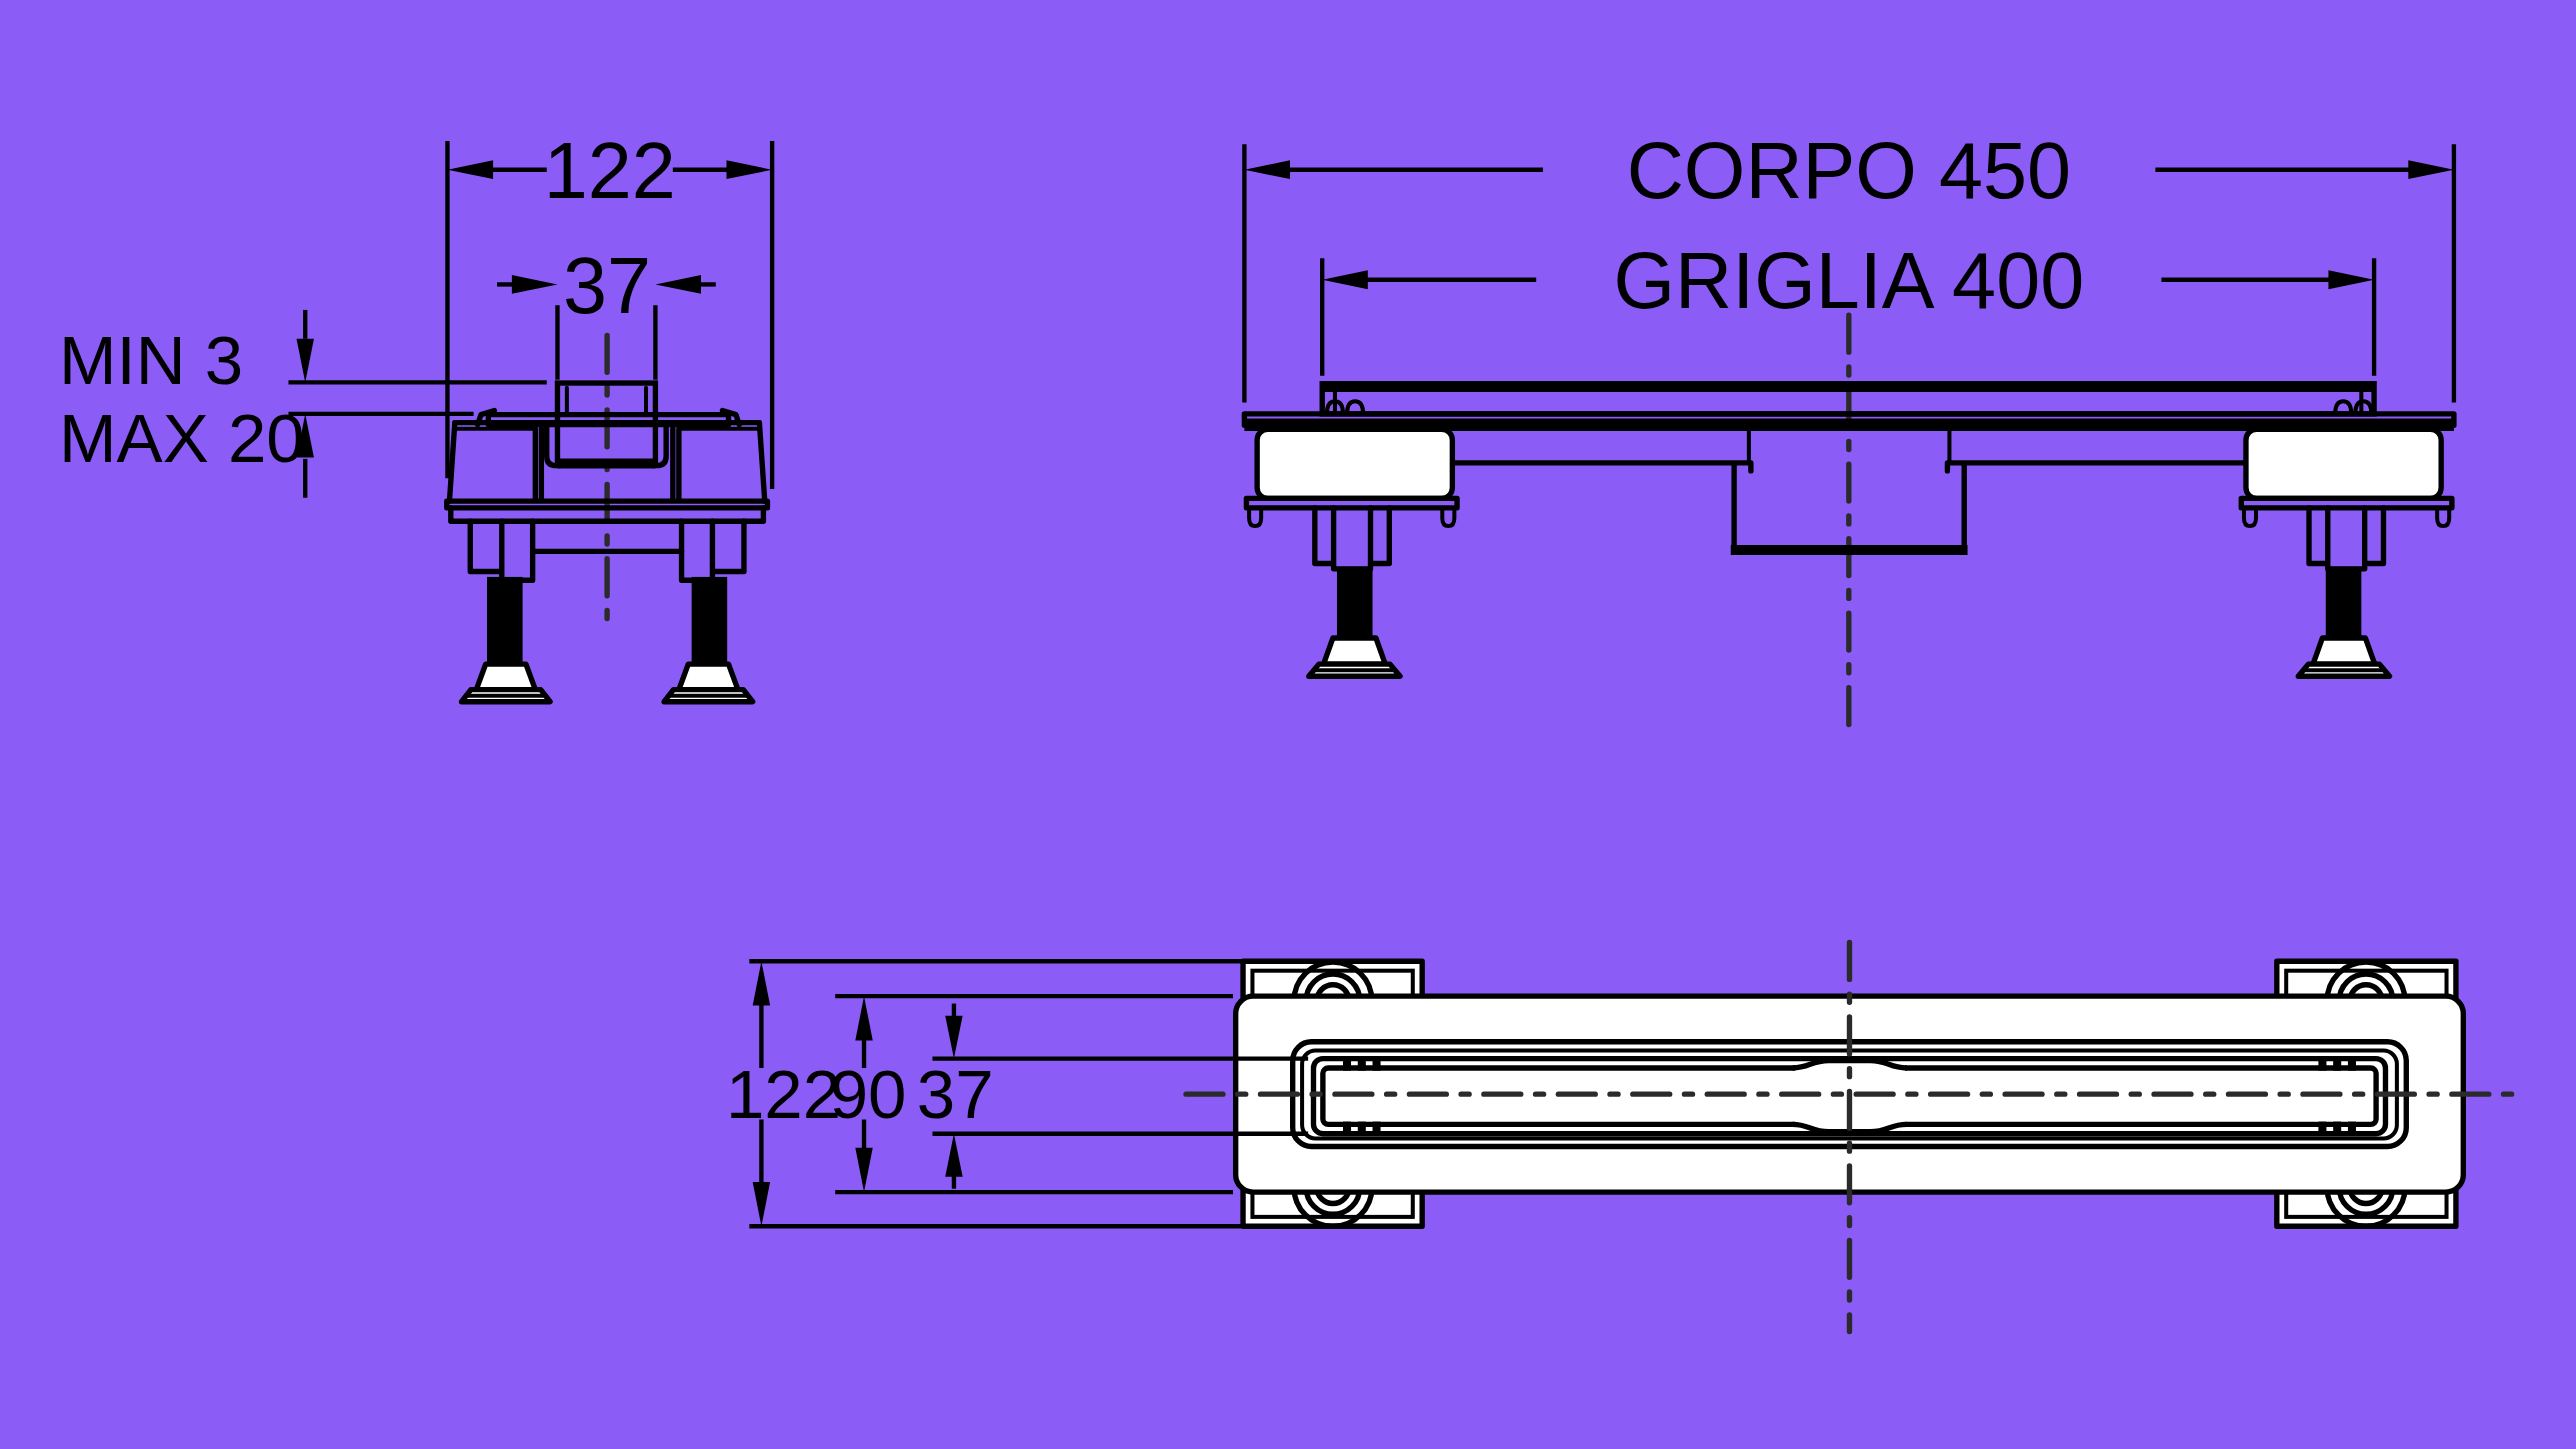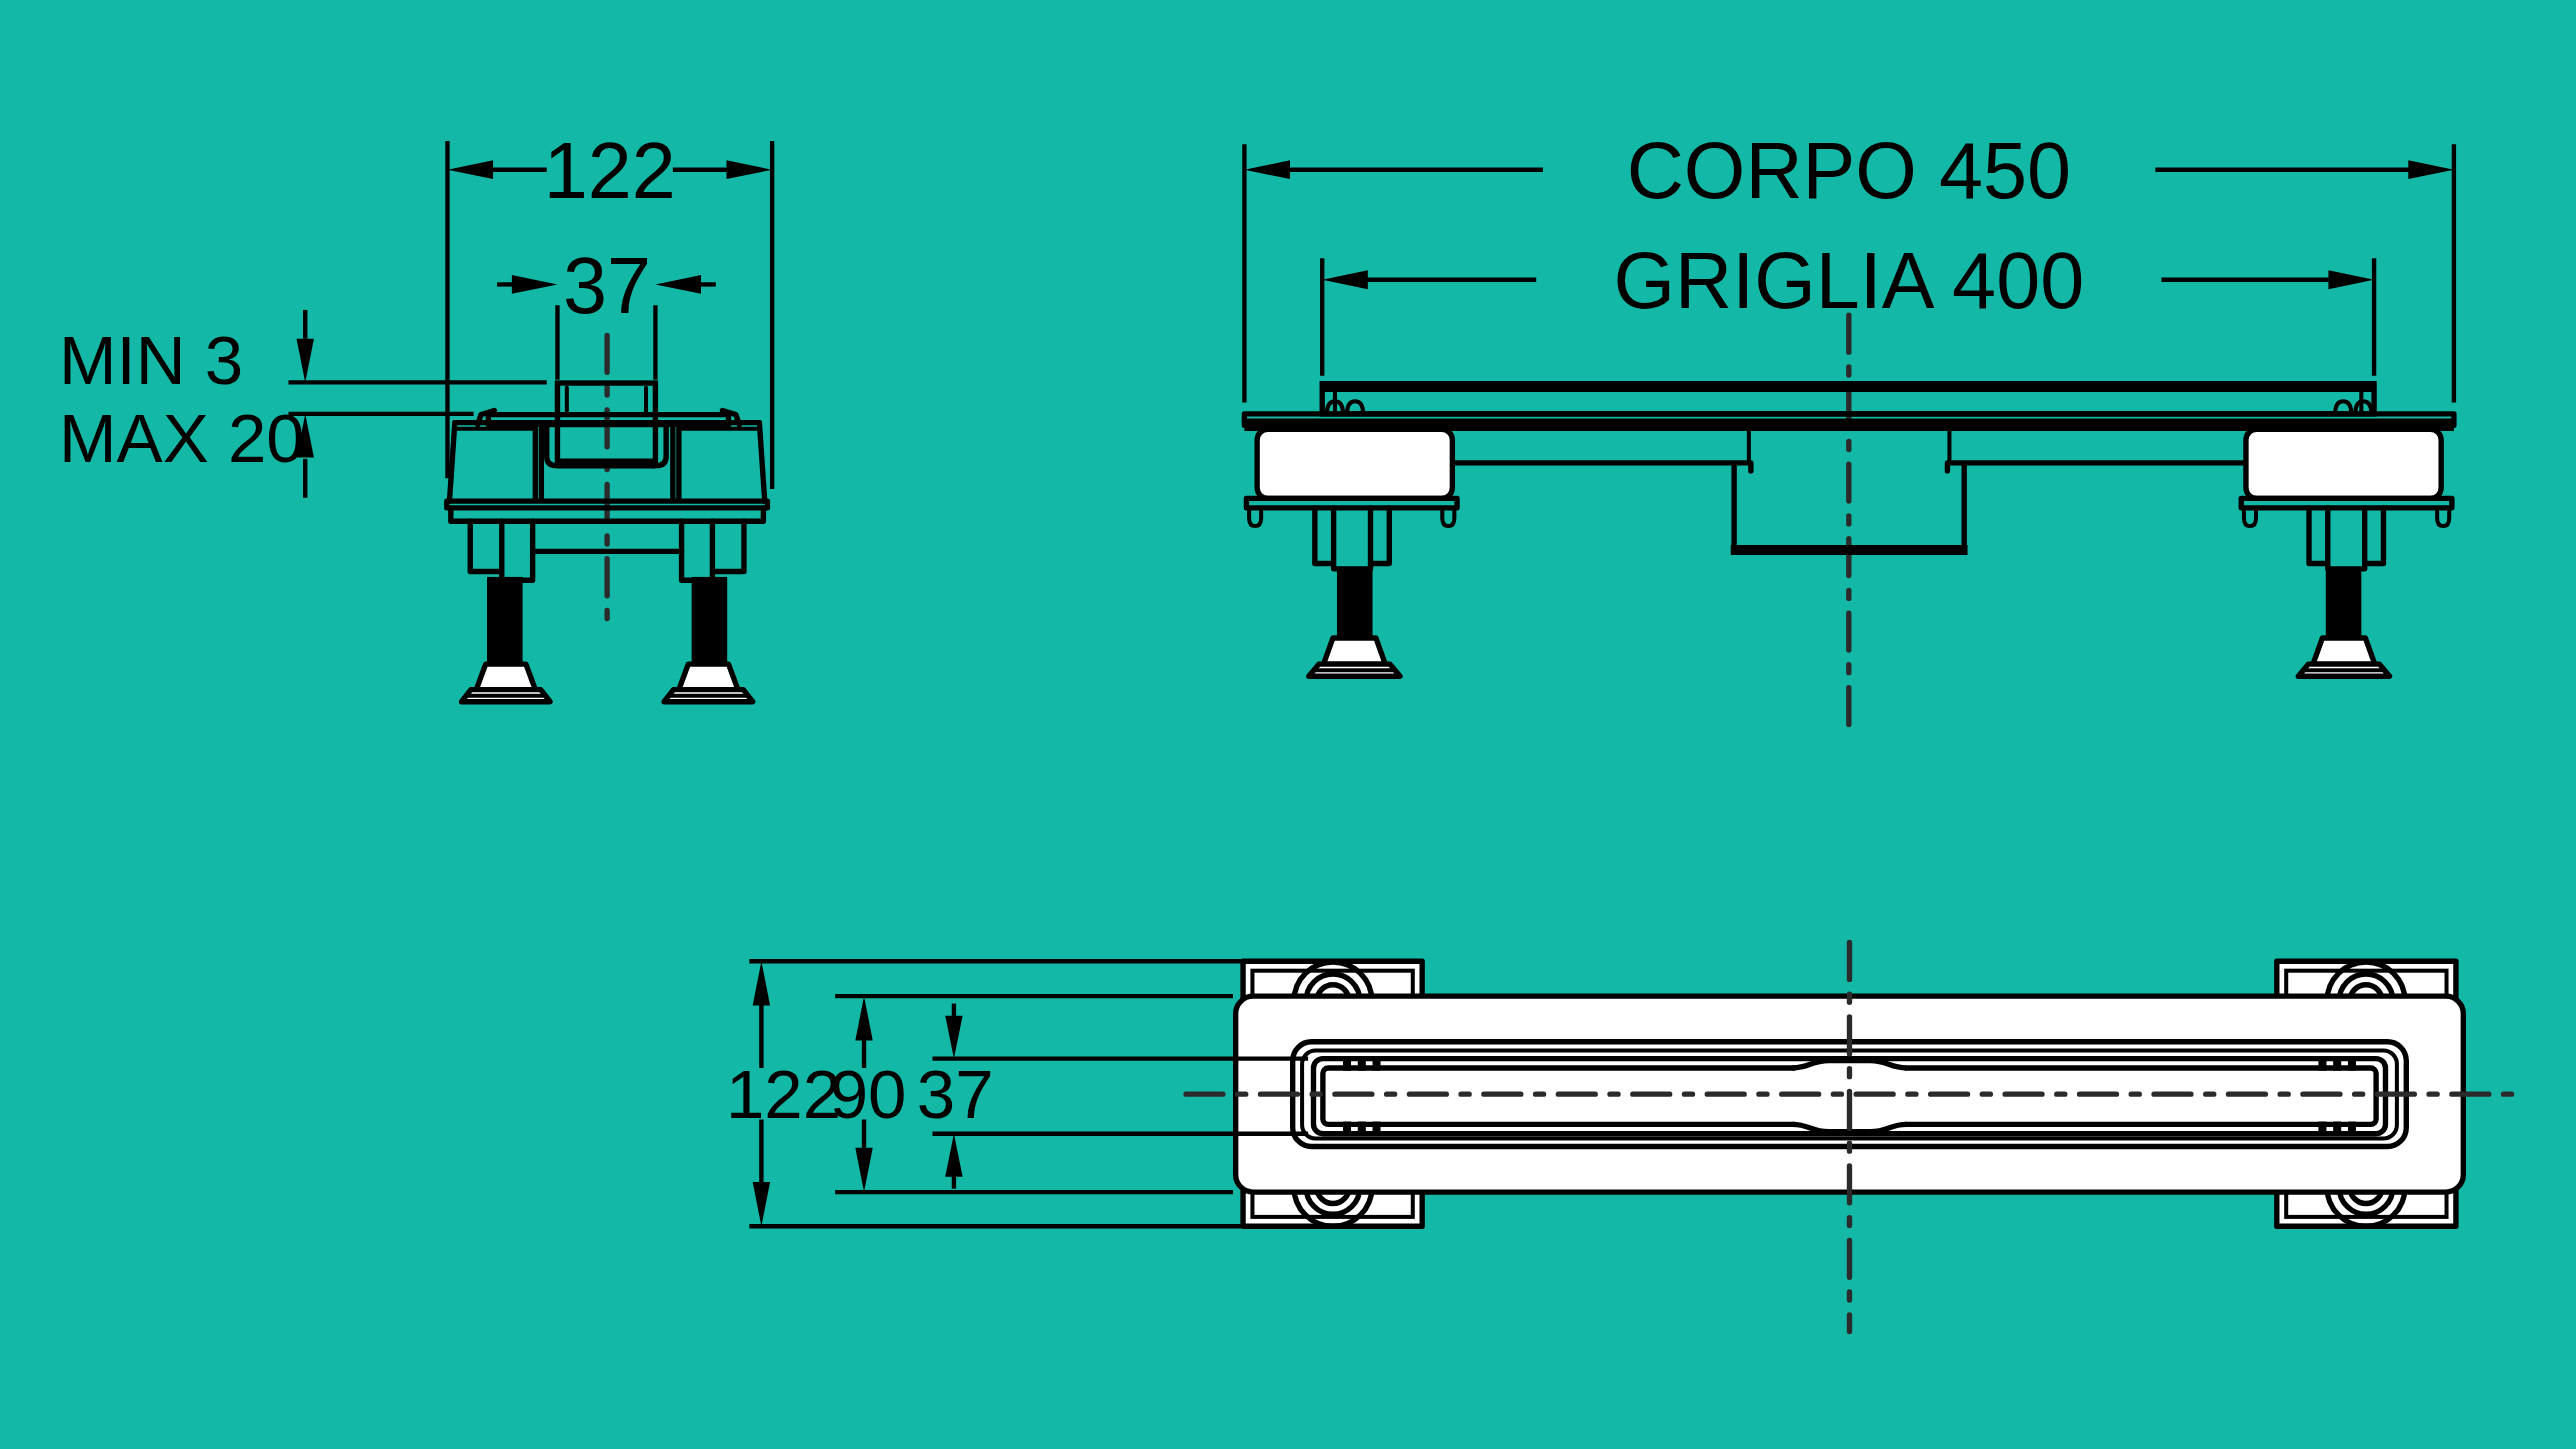--- a/index.html
+++ b/index.html
@@ -1,16 +1,16 @@
 <!DOCTYPE html>
 <html style="font-size:10.7px"><head>
 <meta charset="utf-8">
 <style>
   html,body{margin:0;padding:0;background:#ffffff;}
-  .stage{position:relative;width:2576px;height:1449px;background:#14b8a6;overflow:hidden;}
+  .stage{position:relative;width:2576px;height:1449px;background:#8b5cf6;overflow:hidden;}
   svg{display:block;}
   .ln   {fill:none;stroke:#000;stroke-width:8;stroke-linecap:round;stroke-linejoin:round;}
   .lnsq {fill:none;stroke:#000;stroke-width:8;stroke-linecap:butt;stroke-linejoin:miter;}
   .thin {fill:none;stroke:#000;stroke-width:6;stroke-linecap:round;}
   .thick{fill:none;stroke:#000;stroke-width:15;stroke-linecap:butt;}
   .dim  {fill:none;stroke:#000;stroke-width:6.5;stroke-linecap:butt;}
   .cl   {fill:none;stroke:#2b2b2b;stroke-width:8;stroke-linecap:round;stroke-dasharray:55 22 12 22;}
   .blk  {fill:#000;stroke:none;}
   .wht  {fill:#fff;stroke:none;}
   .wfill{fill:#fff;stroke:#000;stroke-width:8;stroke-linejoin:round;}

